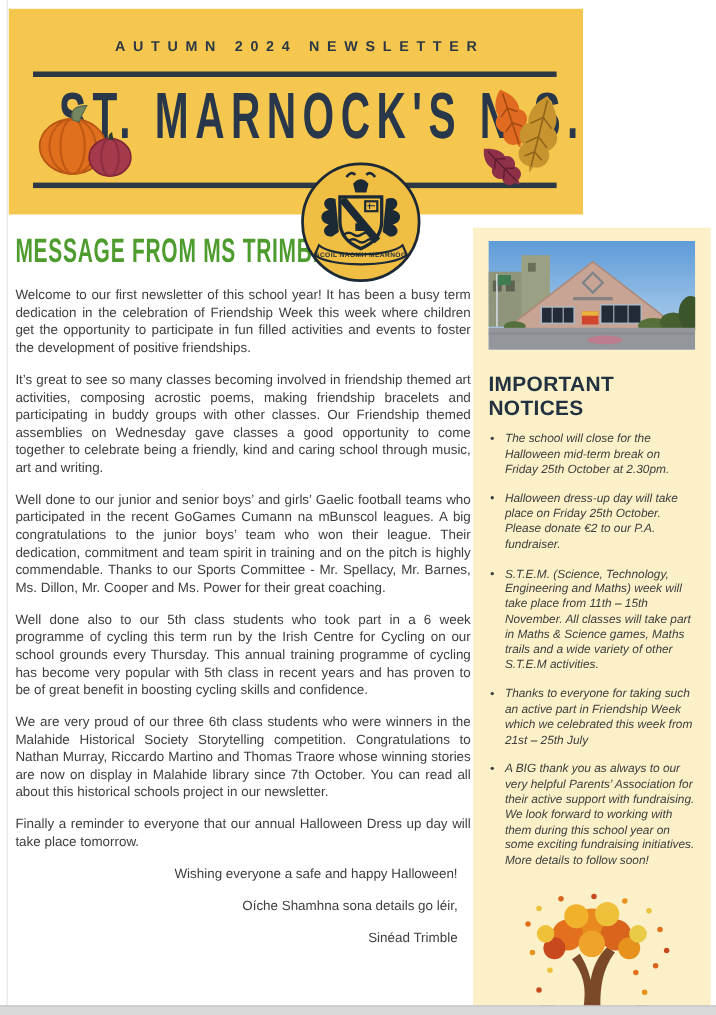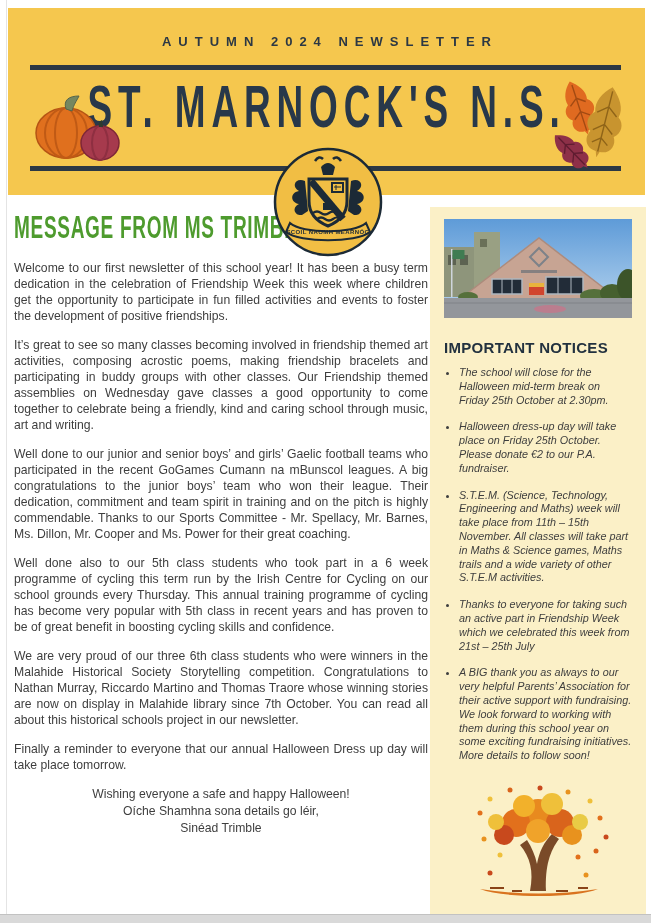--- a/index.html
+++ b/index.html
@@ -7,46 +7,46 @@
     width:651px;height:923px;position:relative;overflow:hidden;
     background:#ffffff;
     font-family:"Liberation Sans", sans-serif;
     color:#3e3e3e;
   }
   
   .page-left-edge{position:absolute;left:6px;top:0;bottom:8px;width:1px;background:#e4e4e4;}
   .page-bottom-strip{position:absolute;left:0;right:0;bottom:0;height:8px;background:#d9d9d9;border-top:1px solid #c2c2c2;}
 
   
-  .masthead{position:absolute;left:8px;top:8px;width:637px;height:187px;background:#F5C74E;}
+  .masthead{position:absolute;left:8px;top:8px;width:522px;height:187px;background:#F5C74E;}
   .kicker{position:absolute;top:26px;left:0;right:0;text-align:center;
     font-size:13px;font-weight:bold;letter-spacing:7px;color:#2C3844;padding-left:7px;}
   .rule{position:absolute;left:22px;right:24px;height:5px;background:#2C3844;}
   .rule-top{top:57px;}
   .rule-bottom{top:158px;}
   .school-title{position:absolute;top:74px;left:0;right:0;text-align:center;white-space:nowrap;
     font-size:44px;font-weight:800;letter-spacing:7px;color:#28384a;}
   .school-title .stretch{display:inline-block;transform:scale(0.84,1.35);transform-origin:center center;}
   .pumpkins{position:absolute;left:16px;top:78px;}
   .leaves{position:absolute;right:16px;top:66px;}
   .crest{position:absolute;left:273px;top:147px;z-index:5;}
 
   
   .message-col{position:absolute;left:14px;top:212px;width:414px;}
   .message-heading{margin:0 0 16px 0;color:#4E9B2E;font-size:28px;font-weight:800;white-space:nowrap;}
   .message-heading .condense{display:inline-block;transform:scale(0.68,1.1);transform-origin:left center;letter-spacing:1px;}
   .message-col p{margin:0 0 13px 0;font-size:12.2px;line-height:16px;text-align:justify;color:#3e3e3e;}
   .message-col p.bold-note{font-weight:bold;color:#343434;}
-  .closing p{margin:0;text-align:center;line-height:17px;}
+  .closing p{margin:12px;text-align:right;line-height:17px;}
 
   
   .sidebar{position:absolute;left:430px;top:207px;width:216px;height:708px;background:#FBF0C7;
     box-sizing:border-box;padding:12px 14px;}
   .photo{display:block;}
-  .notices-heading{margin:21px 0 10px 0;font-size:15px;font-weight:800;color:#22313F;letter-spacing:0.3px;}
+  .notices-heading{margin:21px 0 10px 0;font-size:19px;font-weight:800;color:#22313F;letter-spacing:0.3px;}
   .notices{margin:0;padding-left:15px;font-style:italic;}
   .notices li{font-size:10.8px;line-height:13.8px;color:#3e3e3e;margin-bottom:13px;}
   .tree{display:block;margin:22px auto 0 auto;}
 </style>
 </head>
 <body>
 
 <div class="masthead">
   <div class="kicker">AUTUMN 2024 NEWSLETTER</div>
   <div class="rule rule-top"></div>

